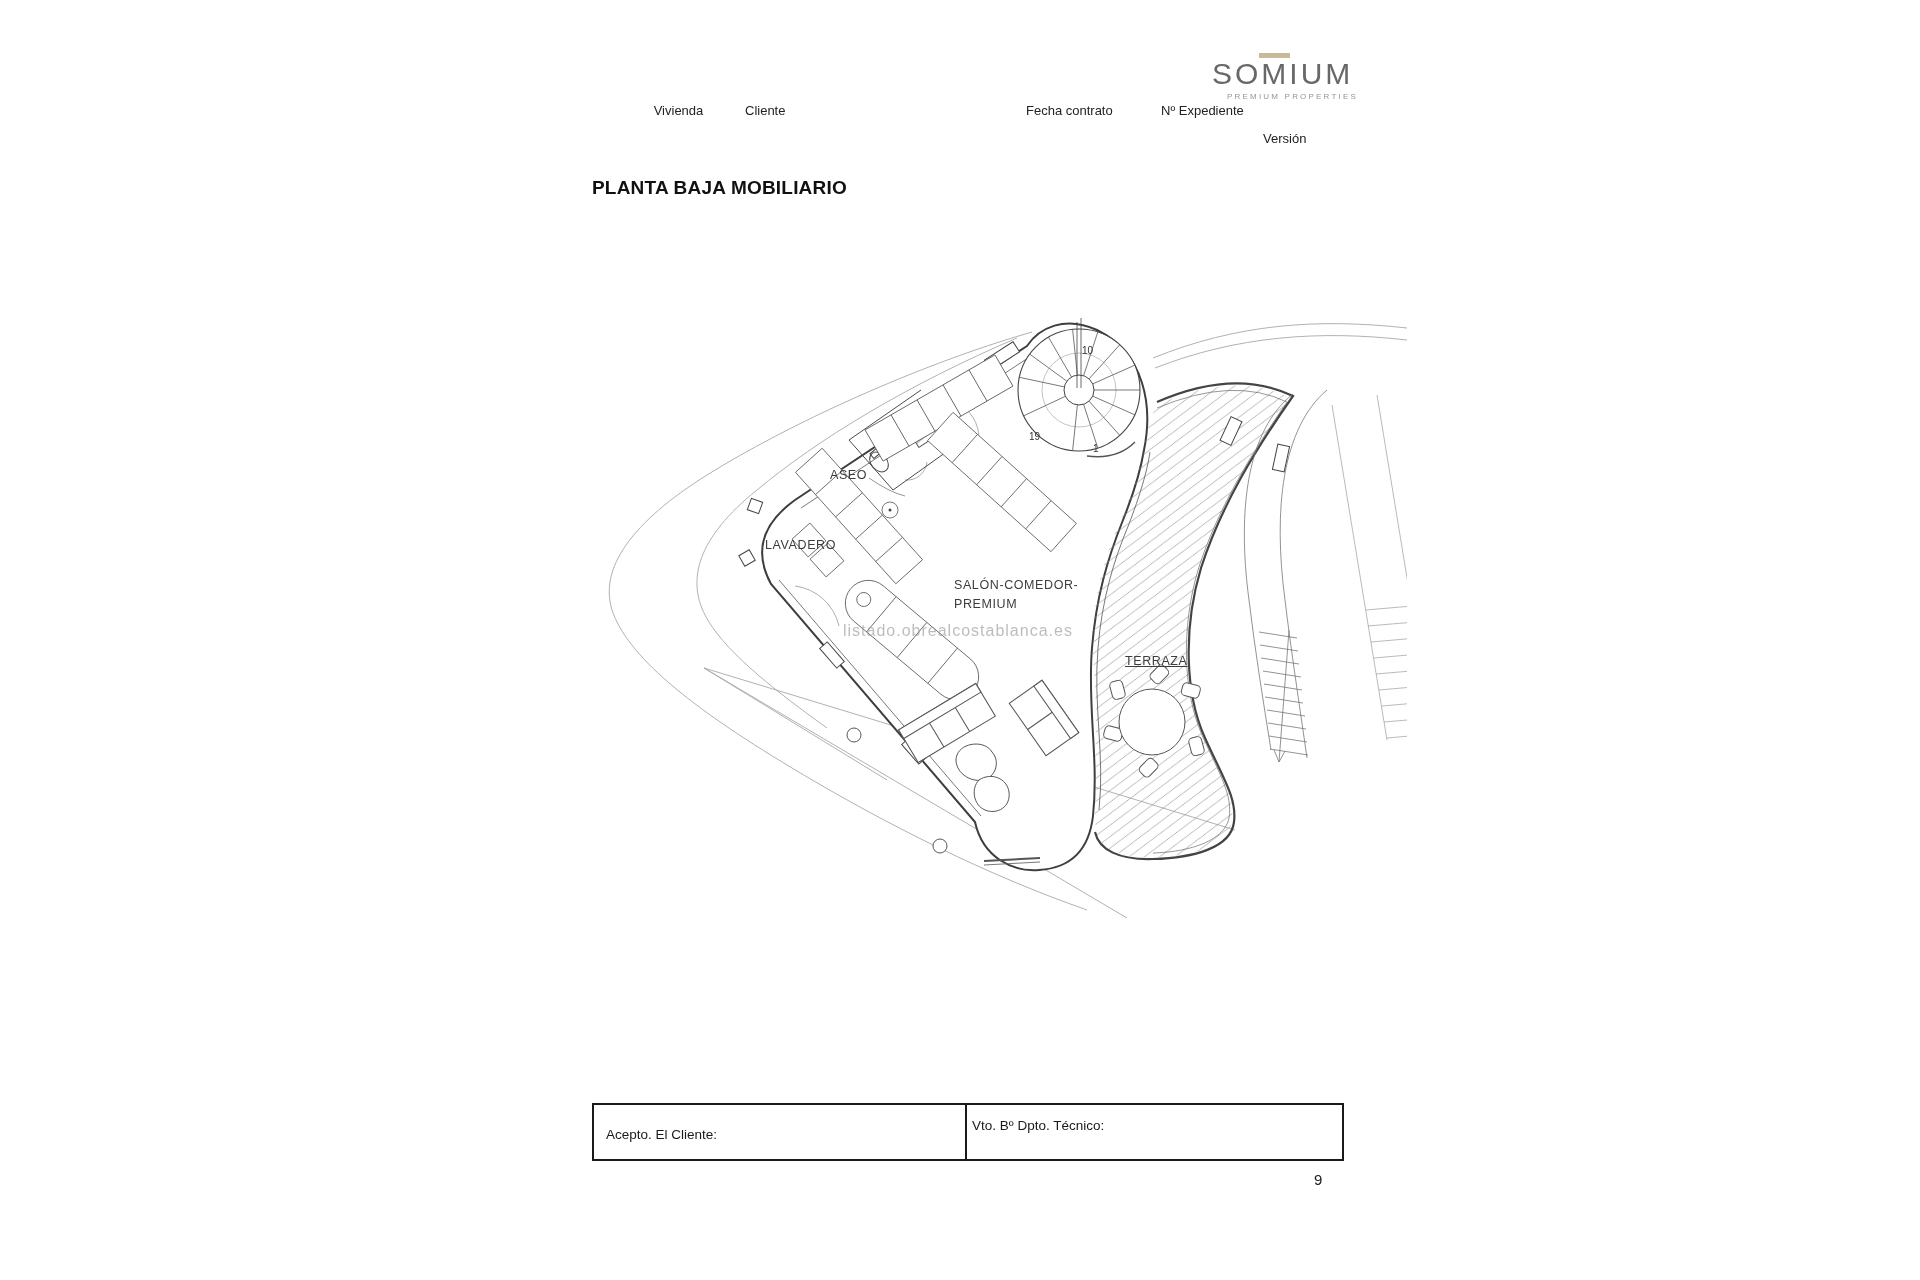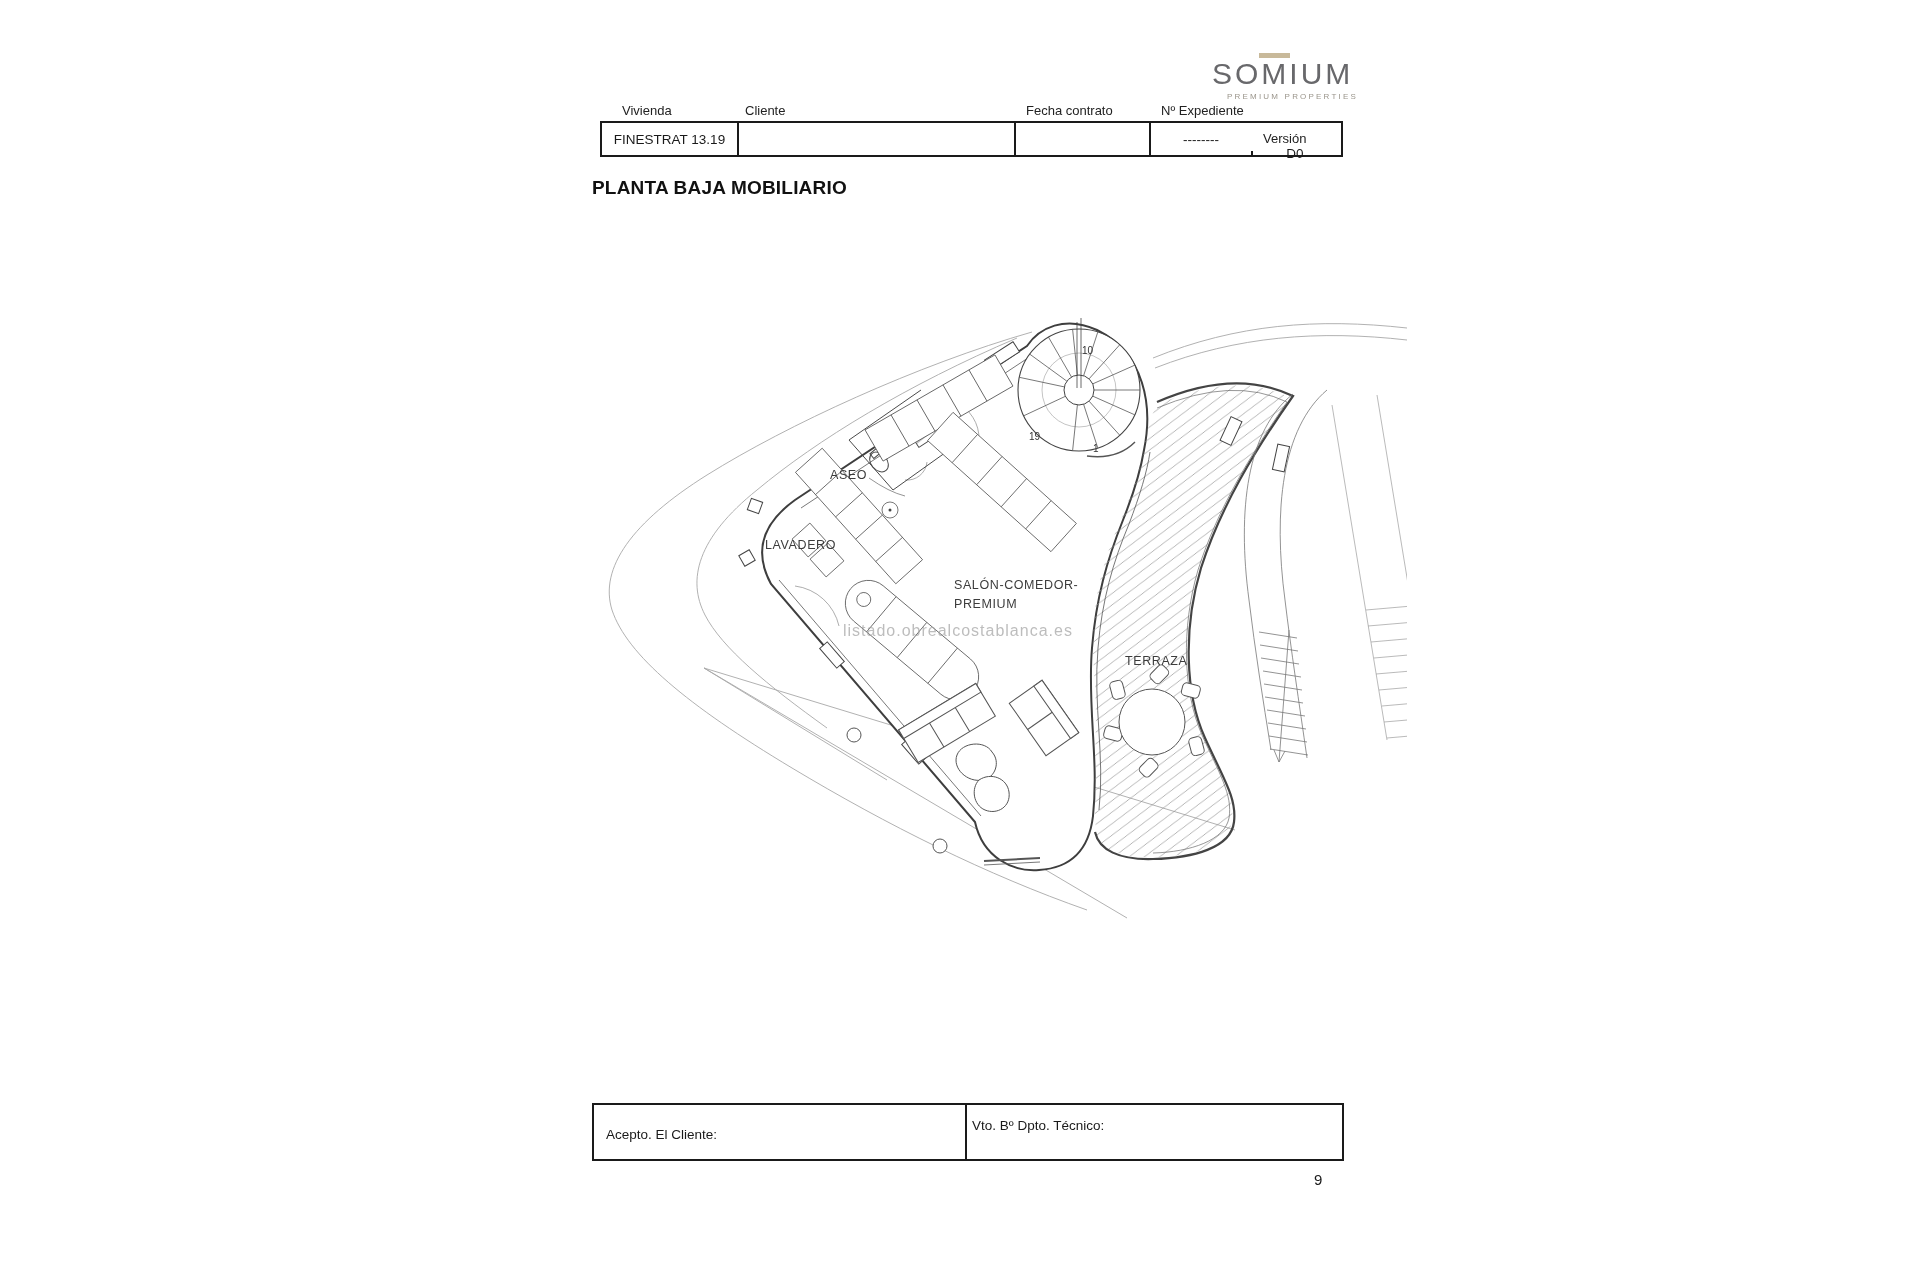--- a/index.html
+++ b/index.html
@@ -16,21 +16,21 @@
 
   
   #info-table { left:600px; top:103px; width:743px; }
   .hdr-row { display:flex; height:18px; font-size:13px; color:#222; }
   .hdr-cell { padding-left:10px; }
   .hdr-cell.first { padding-left:22px; }
   .val-row { display:flex; height:36px; border:2px solid #1a1a1a; }
   .val-cell { display:flex; align-items:center; justify-content:center;
               font-size:13.5px; border-left:2px solid #1a1a1a; }
   .val-cell.first { border-left:none; }
-  .w1{width:135px;} .w2{width:281px;} .w3{width:135px;} .w4{width:102px;} .w5{width:86px;margin-top:28px;}
+  .w1{width:135px;text-align:center;} .w2{width:281px;} .w3{width:135px;} .w4{width:102px;} .w5{width:86px;margin-top:28px;}
   .val-row .w2{width:277px;} 
 
   
   #page-title { left:592px; top:177px; font-size:19px; font-weight:bold;
                 letter-spacing:.2px; color:#111; }
 
   
   #plan { left:587px; top:310px; width:820px; height:610px; }
   #plan svg { position:absolute; left:0; top:0; }
   .plan-label { position:absolute; font-size:12.5px; letter-spacing:.6px;
@@ -54,27 +54,20 @@
 <div class="abs" id="logo-macron"></div>
 <div class="abs" id="logo-tagline">PREMIUM PROPERTIES</div>
 
 <div class="abs" id="info-table">
   <div class="hdr-row">
     <div class="hdr-cell first w1">Vivienda</div>
     <div class="hdr-cell w2">Cliente</div>
     <div class="hdr-cell w3">Fecha contrato</div>
     <div class="hdr-cell w4">Nº Expediente</div>
     <div class="hdr-cell w5">Versión</div>
-  </div>
-  <div class="val-row">
-    <div class="val-cell first w1">FINESTRAT 13.19</div>
-    <div class="val-cell w2"></div>
-    <div class="val-cell w3"></div>
-    <div class="val-cell w4">--------</div>
-    <div class="val-cell w5">D0</div>
   </div>
 </div>
 
 <div class="abs" id="page-title">PLANTA BAJA MOBILIARIO</div>
 
 <div class="abs" id="plan">
   <svg width="820" height="610" viewBox="0 0 820 610">
     <defs>
       <pattern id="hatch" patternUnits="userSpaceOnUse" width="13" height="13" patternTransform="rotate(8)">
         <path d="M0,13 L13,0" stroke="#8f8f8f" stroke-width="0.7"></path>
@@ -249,21 +242,21 @@
     <text x="442" y="130" font-size="10" fill="#333" font-family="Liberation Sans, sans-serif">19</text>
     <text x="506" y="142" font-size="10" fill="#333" font-family="Liberation Sans, sans-serif">1</text>
   </svg>
 
   <div class="plan-label" style="left:243px; top:158px;text-align:right;">ASEO</div>
   <div class="plan-label" style="left:178px; top:228px;">LAVADERO</div>
   <div class="plan-label" id="label-salon" style="left:367px; top:266px;">
     <div>SALÓN-COMEDOR-</div>
     <div>PREMIUM</div>
   </div>
-  <div class="plan-label" style="left:538px; top:344px;">TERRAZA</div>
+  <div class="plan-label" style="left:538px; top:344px;text-decoration:underline;">TERRAZA</div>
 
   <div id="plan-watermark">listado.obrealcostablanca.es</div>
 </div>
 
 <div class="abs" id="sign-table">
   <div id="sign-left">Acepto. El Cliente:</div>
   <div id="sign-right">Vto. Bº  Dpto. Técnico:</div>
 </div>
 
 <div class="abs" id="page-number">9</div>

